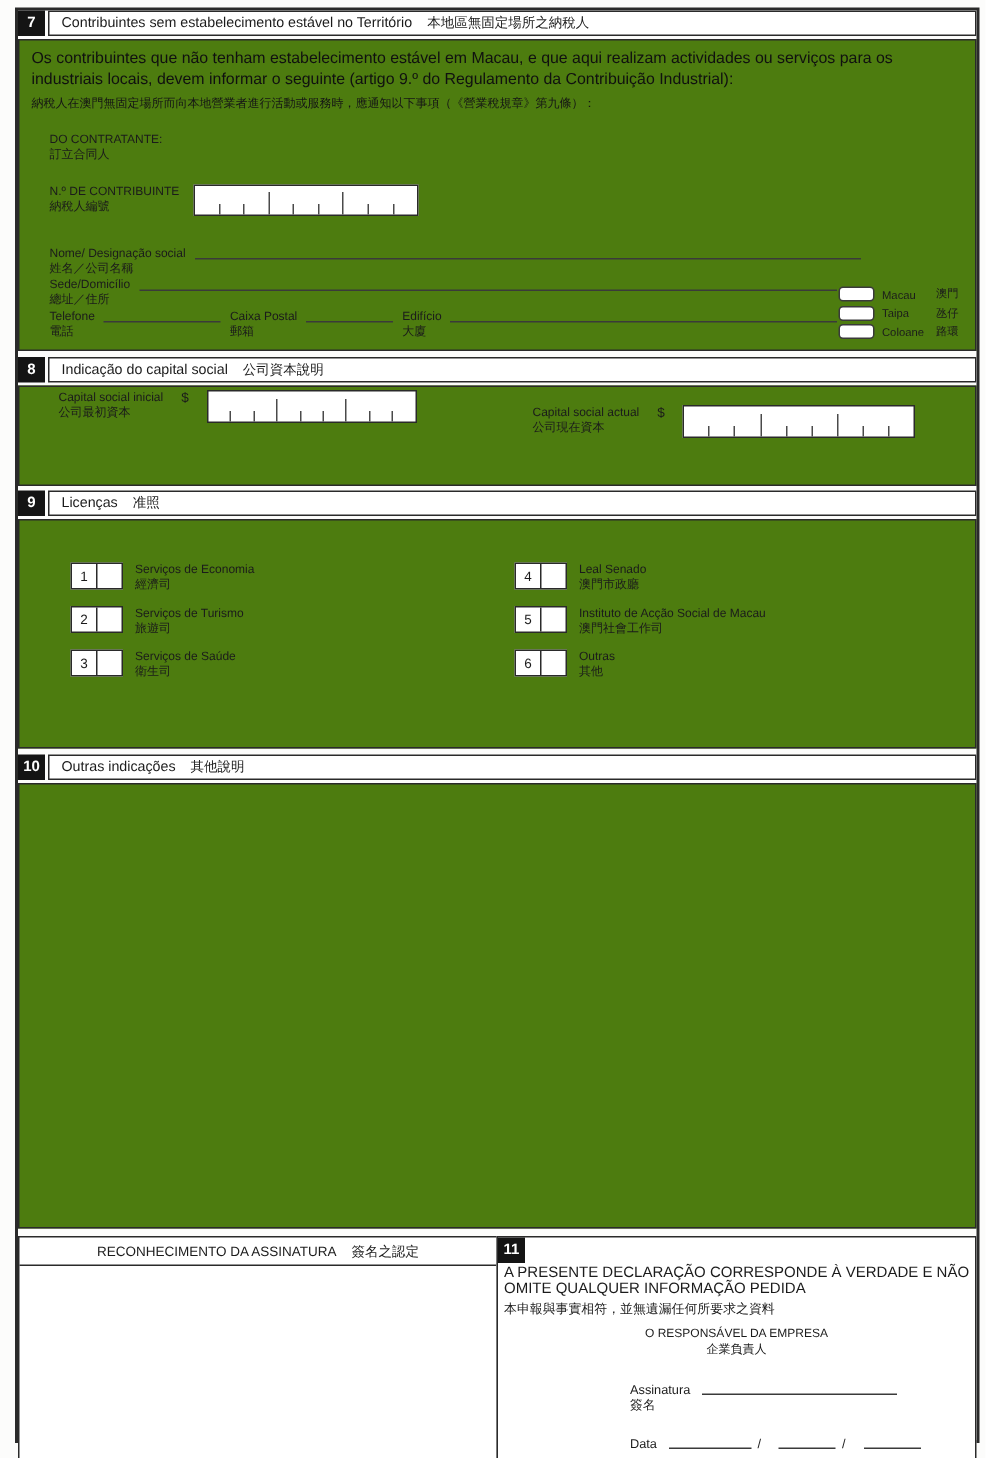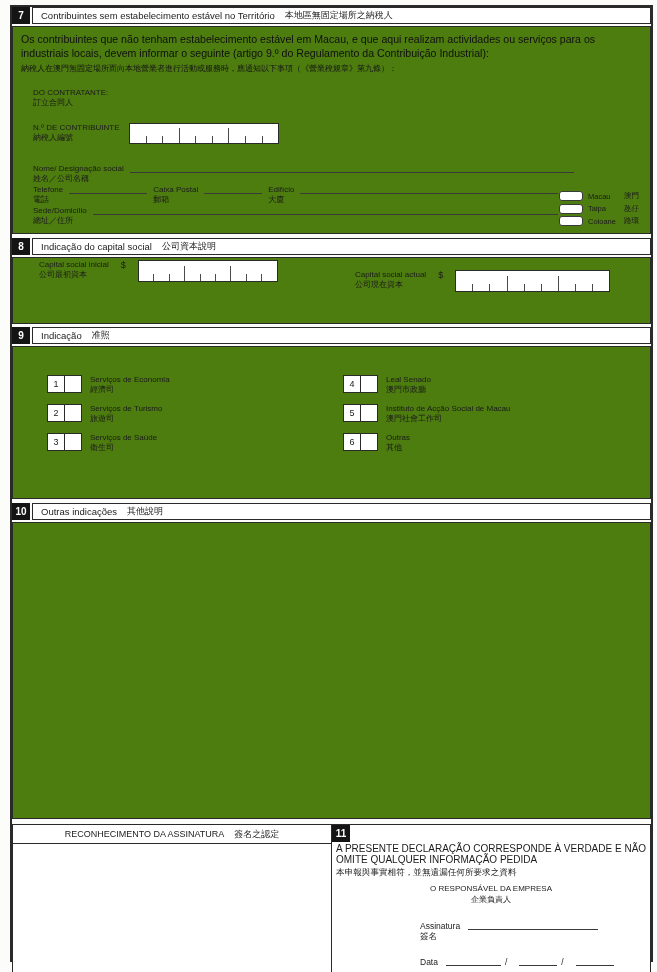--- a/index.html
+++ b/index.html
@@ -129,42 +129,42 @@
       </div>
 
       <div class="row nome-row">
         <div class="flbl">
           <div>Nome/ Designação social</div>
           <div class="fzh">姓名／公司名稱</div>
         </div>
         <div class="line"></div>
       </div>
 
+      <div class="row sede-row">
+        <div class="flbl">
+          <div>Sede/Domicílio</div>
+          <div class="fzh">總址／住所</div>
+        </div>
+        <div class="line"></div>
+      </div>
+
       <div class="row tel-row">
         <div class="flbl">
           <div>Telefone</div>
           <div class="fzh">電話</div>
         </div>
         <div class="line l-tel"></div>
         <div class="flbl">
           <div>Caixa Postal</div>
           <div class="fzh">郵箱</div>
         </div>
         <div class="line l-cx"></div>
         <div class="flbl">
           <div>Edifício</div>
           <div class="fzh">大廈</div>
-        </div>
-        <div class="line"></div>
-      </div>
-
-      <div class="row sede-row">
-        <div class="flbl">
-          <div>Sede/Domicílio</div>
-          <div class="fzh">總址／住所</div>
         </div>
         <div class="line"></div>
       </div>
 
       <div class="loc-block">
         <div class="loc-row">
           <span class="chk"></span>
           <span class="lpt">Macau</span>
           <span>澳門</span>
         </div>
@@ -224,21 +224,21 @@
             <i></i>
             <i></i>
             <i></i>
         </div>
       </div>
     </div>
 
     <div class="sec-header">
       <div class="num-sq">9</div>
       <div class="sec-title">
-        <span>Indicação</span>
+        <span>Licenças</span>
         <span class="zh">准照</span>
       </div>
     </div>
 
     <div class="box" id="sec9-body">
       <div class="lic-col" id="lic-col1">
         <div class="lic-item">
           <div class="numbox">
             <span class="n">1</span>
             <span class="c"></span>

